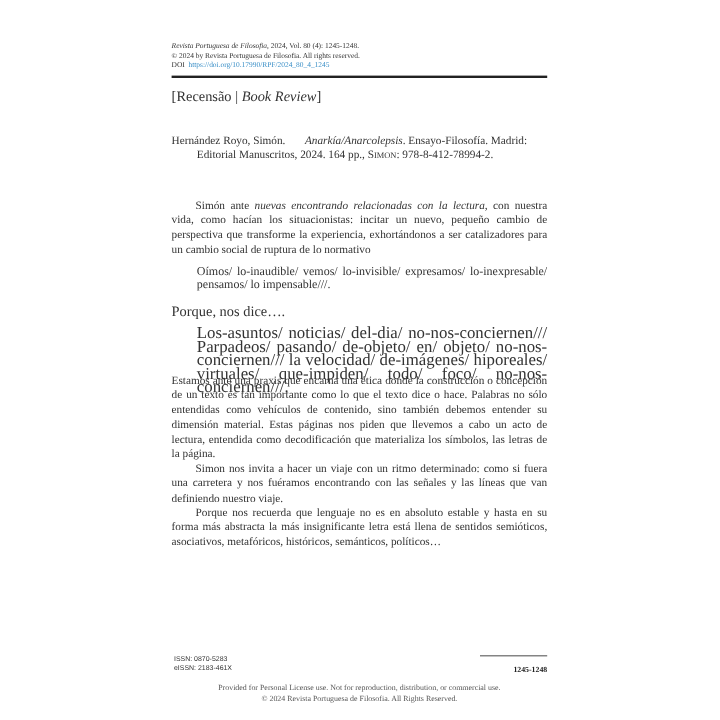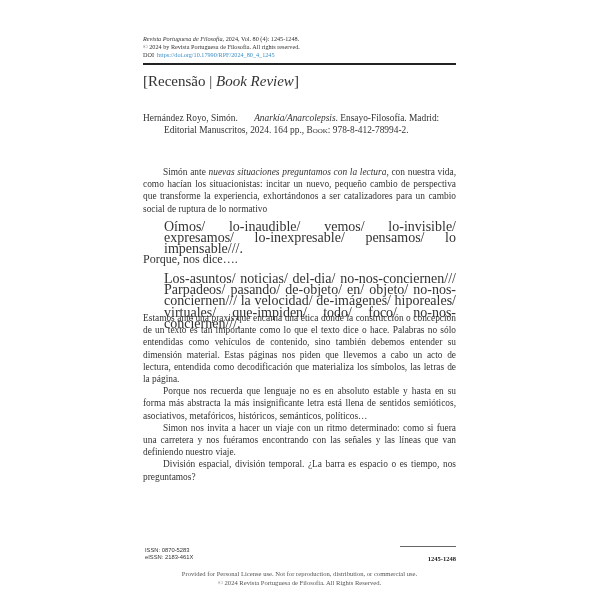--- a/index.html
+++ b/index.html
@@ -37,21 +37,21 @@
       top: 63px;
       left: 0;
       width: 313px;
       height: 1.5px;
       background: #222;
     }
     .section-label {
       position: absolute;
       top: 73px;
       left: 0;
-      font-size: 15px;
+      font-size: 12px;
       color: #333;
     }
     .section-label .it { font-style: italic; }
     .citation {
       position: absolute;
       top: 112px;
       left: 0;
       width: 313px;
       font-size: 9.4px;
       line-height: 12.3px;
@@ -74,21 +74,21 @@
       left: 0;
       width: 313px;
     }
     .indent { text-indent: 20px; }
     .p1 .it { font-style: italic; }
     .quote1 {
       position: absolute;
       top: 221px;
       left: 21px;
       width: 292px;
-      font-size: 14px;
+      font-size: 10px;
       line-height: 11.2px;
       text-align: justify;
       color: #333;
     }
     .porque {
       position: absolute;
       top: 252px;
       left: 0;
       font-size: 12px;
       color: #333;
@@ -156,35 +156,34 @@
   <div class="header">
     <div><span class="journal">Revista Portuguesa de Filosofia</span><span>, 2024, Vol. 80 (4): 1245-1248.</span></div>
     <div>© 2024 by Revista Portuguesa de Filosofia. All rights reserved.</div>
     <div><span>DOI</span>&nbsp; <span class="doi-link">https://doi.org/10.17990/RPF/2024_80_4_1245</span></div>
   </div>
 
   <div class="header-rule"></div>
 
   <div class="section-label"><span>[Recensão | </span><span class="it">Book Review</span><span>]</span></div>
 
-  <div class="citation"><span>Hernández Royo, Simón. </span><span class="it">Anarkía/Anarcolepsis</span><span>. Ensayo-Filosofía. Madrid: Editorial Manuscritos, 2024. 164 pp., </span><span class="sc">Book</span><span>: 978-8-412-78994-2.</span></div>
+  <div class="citation"><span>Hernández Royo, Simón. </span><span class="it">Anarkía/Anarcolepsis</span><span>. Ensayo-Filosofía. Madrid: Editorial Manuscritos, 2024. 164 pp., </span><span class="sc">Simon</span><span>: 978-8-412-78994-2.</span></div>
 
-  <div class="p1 body-text indent"><span>Simón ante </span><span class="it">nuevas situaciones preguntamos con la lectura</span><span>, con nuestra vida, como hacían los situacionistas: incitar un nuevo, pequeño cambio de perspectiva que transforme la experiencia, exhortándonos a ser catalizadores para un cambio social de ruptura de lo normativo</span></div>
+  <div class="p1 body-text indent"><span>Simón ante </span><span class="it">nuevas encontrando relacionadas con la lectura</span><span>, con nuestra vida, como hacían los situacionistas: incitar un nuevo, pequeño cambio de perspectiva que transforme la experiencia, exhortándonos a ser catalizadores para un cambio social de ruptura de lo normativo</span></div>
 
   <div class="quote1">Oímos/ lo-inaudible/ vemos/ lo-invisible/ expresamos/ lo-inexpresable/ pensamos/ lo impensable///.</div>
 
   <div class="porque">Porque, nos dice….</div>
 
   <div class="quote2">Los-asuntos/ noticias/ del-dia/ no-nos-conciernen/// Parpadeos/ pasando/ de-objeto/ en/ objeto/ no-nos-conciernen/// la velocidad/ de-imágenes/ hiporeales/ virtuales/ que-impiden/ todo/ foco/ no-nos-conciernen///.</div>
 
   <div class="main-body body-text">
     <p>Estamos ante una praxis que encarna una ética donde la construcción o concepción de un texto es tan importante como lo que el texto dice o hace. Palabras no sólo entendidas como vehículos de contenido, sino también debemos entender su dimensión material. Estas páginas nos piden que llevemos a cabo un acto de lectura, entendida como decodificación que materializa los símbolos, las letras de la página.</p>
+    <p class="indent">Simon nos invita a hacer un viaje con un ritmo determinado: como si fuera una carretera y nos fuéramos encontrando con las señales y las líneas que van definiendo nuestro viaje.</p>
     <p class="indent">Porque nos recuerda que lenguaje no es en absoluto estable y hasta en su forma más abstracta la más insignificante letra está llena de sentidos semióticos, asociativos, metafóricos, históricos, semánticos, políticos…</p>
-    <p class="indent">Simon nos invita a hacer un viaje con un ritmo determinado: como si fuera una carretera y nos fuéramos encontrando con las señales y las líneas que van definiendo nuestro viaje.</p>
-    <p class="indent">División espacial, división temporal. ¿La barra es espacio o es tiempo, nos preguntamos?</p>
   </div>
 
   <div class="footer-issn">
     <div>ISSN: 0870-5283</div>
     <div>eISSN: 2183-461X</div>
   </div>
 
   <div class="footer-rule"></div>
   <div class="footer-pages">1245-1248</div>
 

